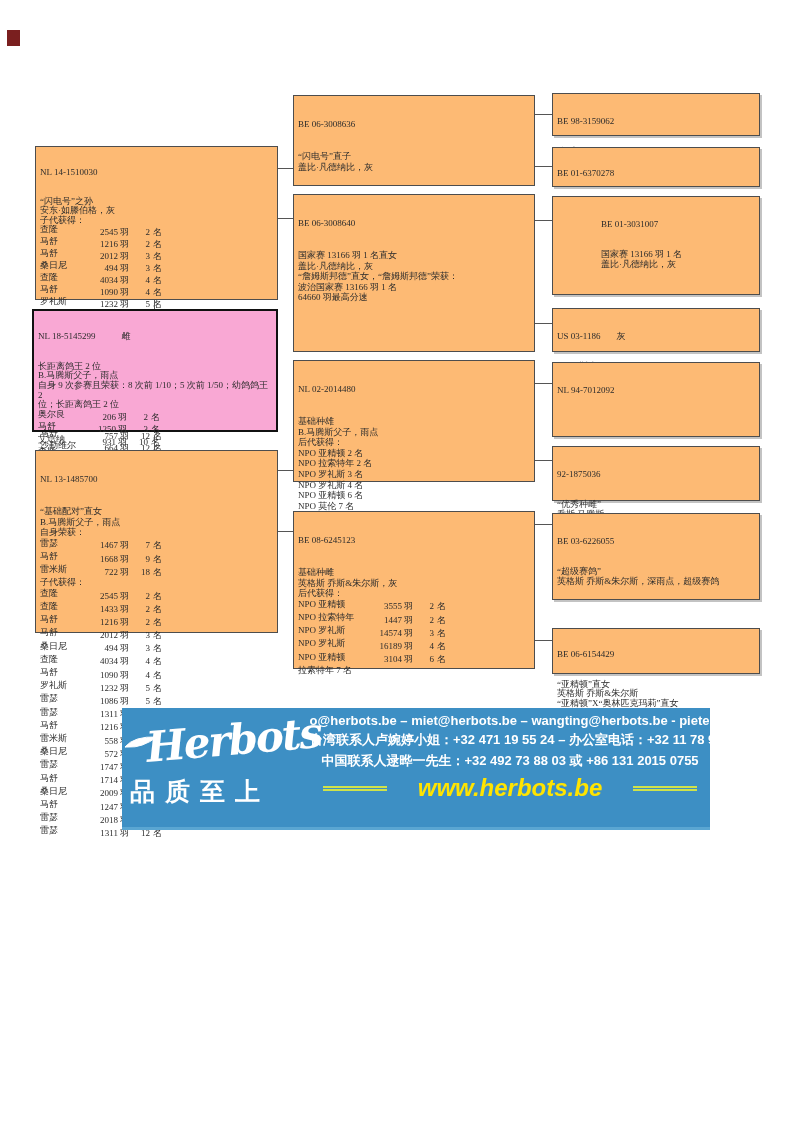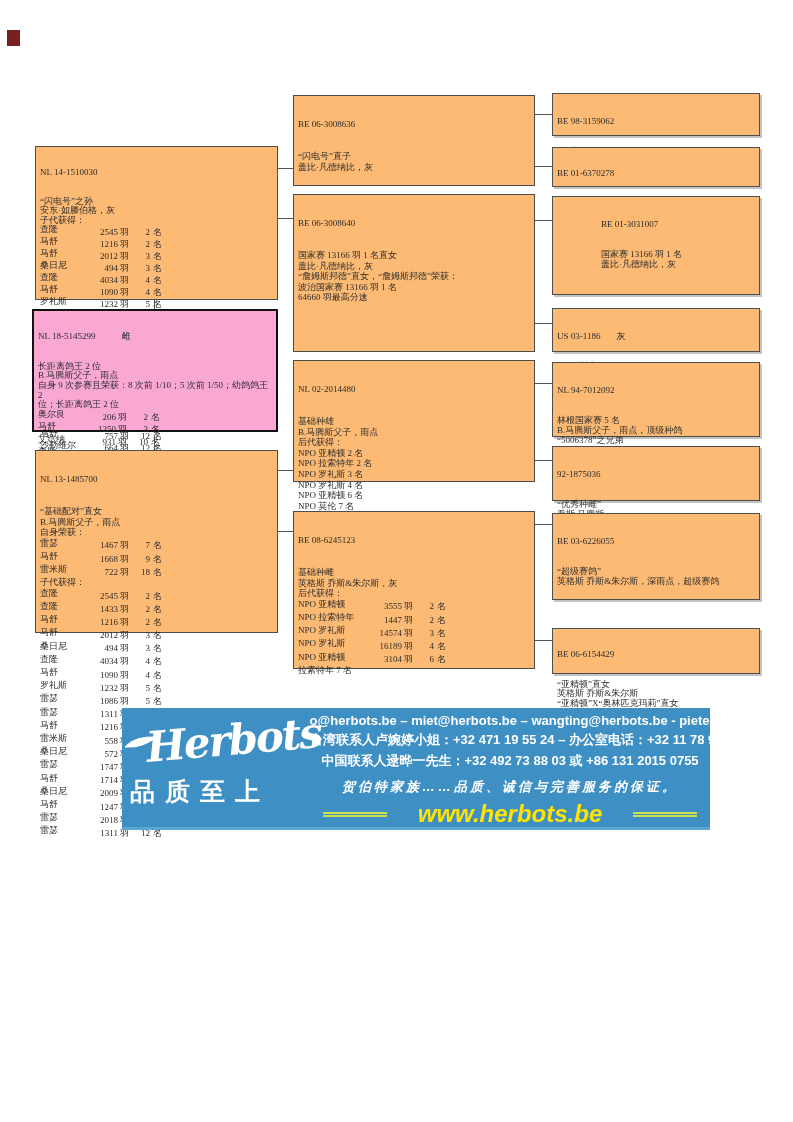--- a/index.html
+++ b/index.html
@@ -123,21 +123,20 @@
   <div class="pbox gg gg3 shadow">
     <div class="code">BE 01-3031007</div>
     <div><div class="ln">国家赛 13166 羽 1 名</div><div class="ln">盖比·凡德纳比，灰</div></div>
   </div>
   <div class="pbox gg gg4 shadow">
     <div class="code"><span>US 03-1186</span><span class="tag">灰</span></div>
     <div><div class="ln">“马滕斯小姐”</div><div class="ln">麦克·甘纳斯</div></div>
   </div>
   <div class="pbox gg gg5 shadow">
     <div class="code">NL 94-7012092</div>
-    <div><div class="ln">林根国家赛 5 名</div><div class="ln">B.马腾斯父子，雨点，顶级种鸽</div><div class="ln">“5006378”之兄弟</div></div>
   </div>
   <div class="pbox gg gg6 shadow">
     <div class="code">92-1875036</div>
     <div><div class="ln">“优秀种雌”</div><div class="ln">乔斯.马腾斯</div><div class="ln">平辈获得：隔夜长程赛鸽王（乔斯.马腾斯）</div></div>
   </div>
   <div class="pbox gg gg7 shadow">
     <div class="code">BE 03-6226055</div>
     <div><div class="ln">“超级赛鸽”</div><div class="ln">英格斯 乔斯&amp;朱尔斯，深雨点，超级赛鸽</div></div>
   </div>
   <div class="pbox gg gg8 shadow">
@@ -167,21 +166,20 @@
             <path d="M1 13 Q10 2 33 3 Q18 14 4 13 Z M1 13 L10 9" fill="#ffffff" stroke="#ffffff" stroke-width="1"></path>
           </svg>
       </span>
       <div class="logo-script">Herbots</div>
       <div class="logo-sub">品质至上</div>
     </div>
     <div class="banner-right">
       <div class="b-emails">jo@herbots.be – miet@herbots.be – wangting@herbots.be - pieterjan@herbots.be</div>
       <div class="b-line">台湾联系人卢婉婷小姐：+32 471 19 55 24 – 办公室电话：+32 11 78 91 90</div>
       <div class="b-line">中国联系人逯晔一先生：+32 492 73 88 03 或 +86 131 2015 0755</div>
-      <div class="b-slogan">贺伯特家族……品质、诚信与完善服务的保证。</div>
       <div class="b-webrow">
         <span class="dbl"></span>
         <span class="b-site">www.herbots.be</span>
         <span class="dbl"></span>
       </div>
     </div>
   </div>
 
 </div>
 

